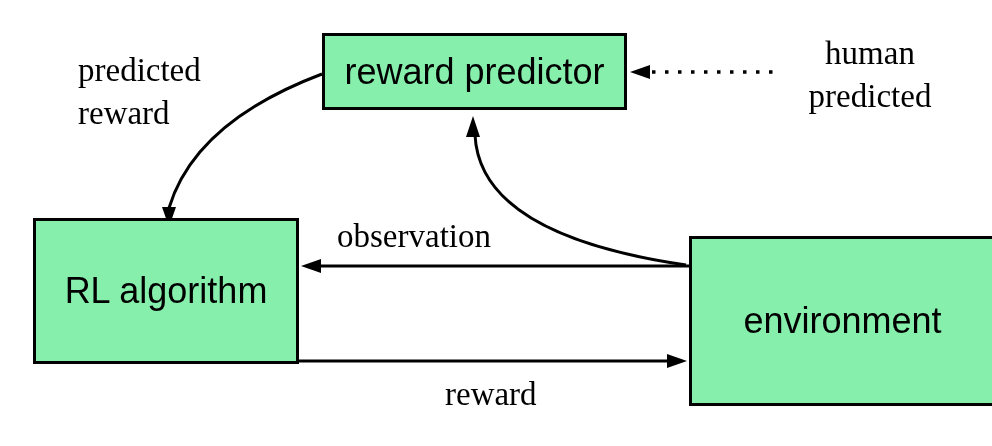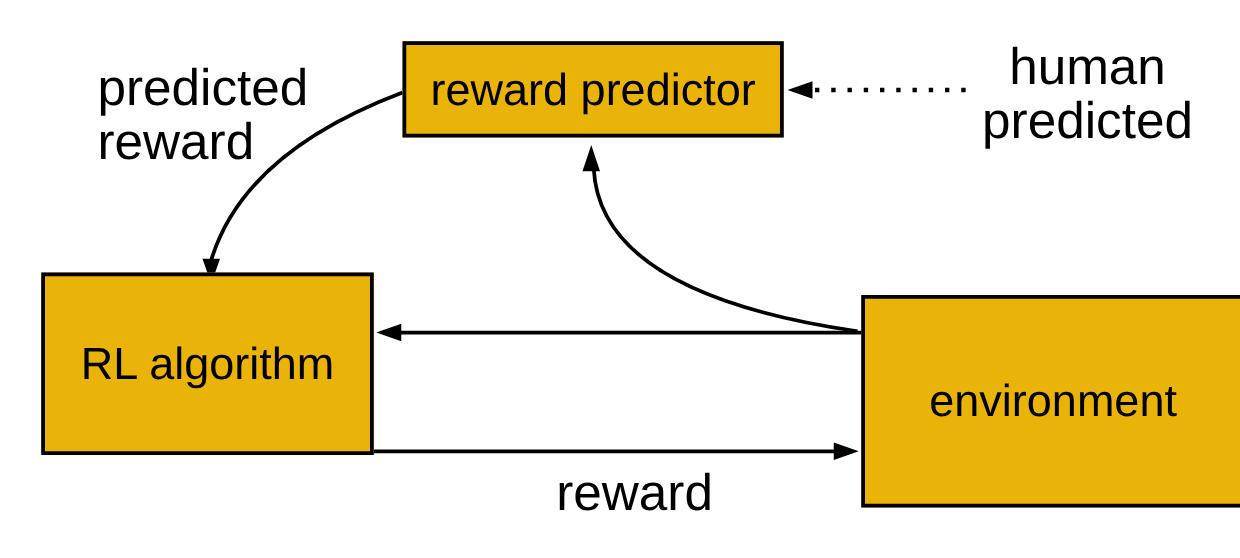--- a/index.html
+++ b/index.html
@@ -15,36 +15,37 @@
   .arrows {
     position: absolute;
     left: 0; top: 0;
     width: 992px; height: 446px;
     z-index: 1;
   }
   .node {
     position: absolute;
     box-sizing: border-box;
     border: 3px solid #000000;
-    background: #eab308;
+    background: #86efac;
     display: flex;
     align-items: center;
     justify-content: center;
     font-size: 36px;
     white-space: nowrap;
     z-index: 2;
   }
   .node-reward-predictor { left: 322px; top: 33px;  width: 305px; height: 77px; }
   .node-rl-algorithm     { left: 33px;  top: 218px; width: 266px; height: 146px; }
   .node-environment      { left: 689px; top: 236px; width: 307px; height: 170px; text-align: right; }
   .edge-label {
     position: absolute;
-    font-size: 41px;
+    font-size: 33px;
     line-height: 43px;
     z-index: 3;
+    font-family: Liberation Serif, serif;
   }
   .lbl-predicted-reward { left: 78px;  top: 49px;  width: 192px; text-align: left; }
   .lbl-human-feedback   { left: 772px; top: 32px;  width: 196px; text-align: center; }
   .lbl-observation      { left: 337px; top: 215px; white-space: nowrap; }
   .lbl-action           { left: 445px; top: 373px; white-space: nowrap; }
 </style>
 </head>
 <body>
 
 <div class="canvas">
@@ -86,16 +87,17 @@
   </div>
 
   <div class="node node-environment">
     <span>environment</span>
   </div>
 
   <div class="edge-label lbl-predicted-reward">predicted reward</div>
 
   <div class="edge-label lbl-human-feedback">human predicted</div>
 
+  <div class="edge-label lbl-observation">observation</div>
 
   <div class="edge-label lbl-action">reward</div>
 
 </div>
 
 </body></html>

